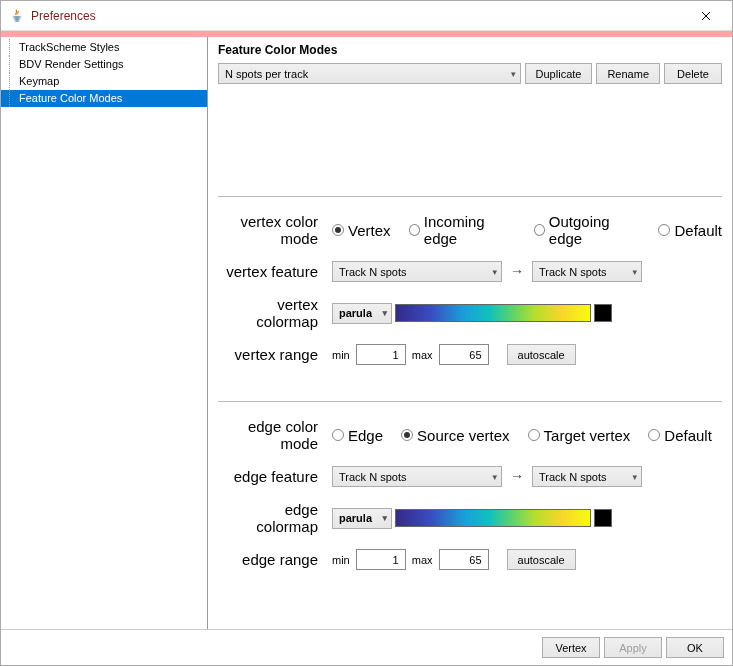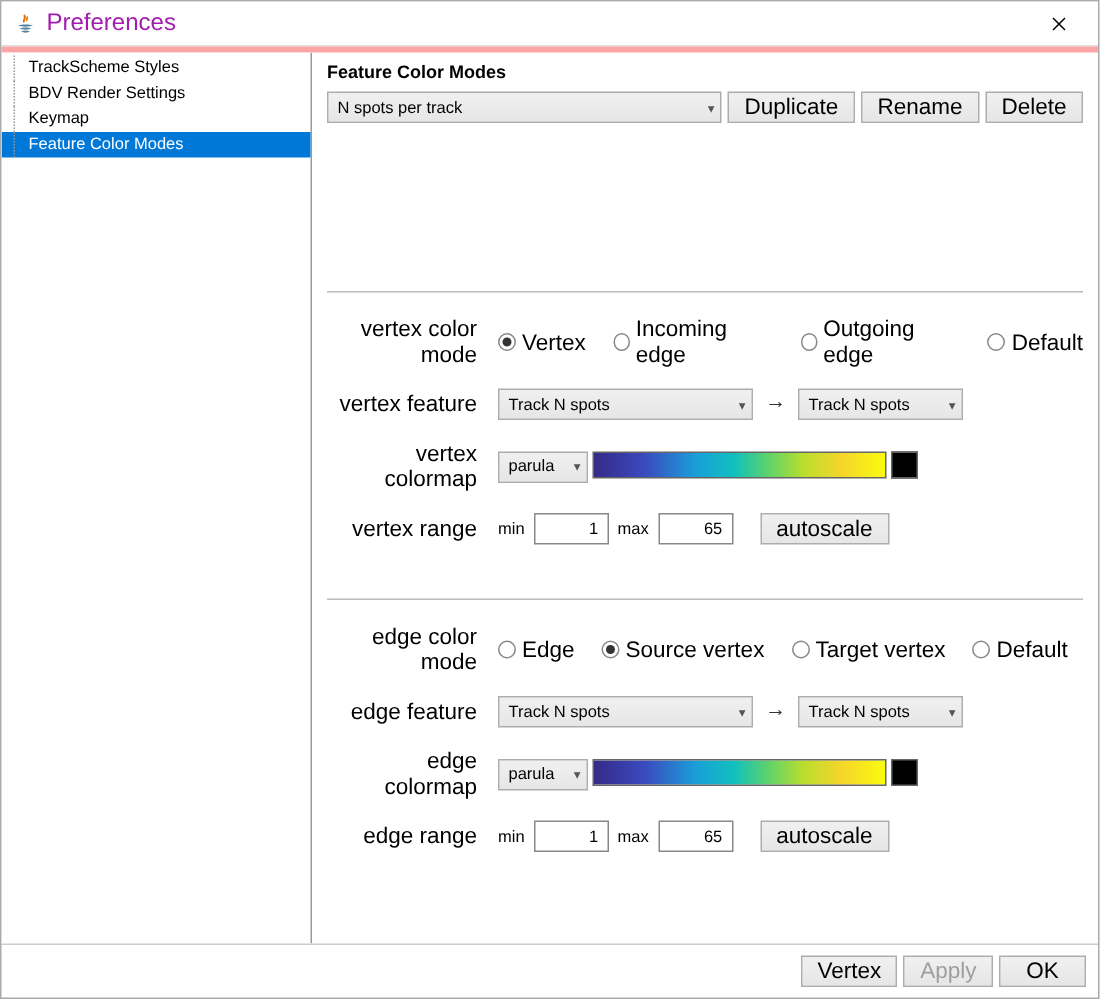--- a/index.html
+++ b/index.html
@@ -19,30 +19,30 @@
   background: #fff;
   border-bottom: 1px solid #ddd;
   display: flex;
   align-items: center;
   padding: 0 4px 0 8px;
 }
 .titlebar .java-icon {
   width: 16px; height: 16px; margin-right: 6px;
   display: inline-flex; align-items: center; justify-content: center;
 }
-.titlebar .title { font-size: 16px; color: #a21caf; }
+.titlebar .title { font-size: 12px; color: #7f1d1d; }
 .titlebar .spacer { flex: 1; }
 .titlebar .close-btn {
   width: 44px; height: 28px; display: flex; align-items: center; justify-content: center;
   font-size: 14px; cursor: pointer;
 }
 .main-area {
   flex: 1;
   display: flex;
-  border-top: 4px solid #fca5a5;
+  border-top: 6px solid #fca5a5;
   overflow: hidden;
 }
 .sidebar {
   width: 207px;
   background: #fff;
   border-right: 1px solid #999;
   padding: 2px 0;
 }
 .sidebar-item {
   padding: 1px 4px 1px 18px;
@@ -97,21 +97,21 @@
   padding-left: 6px;
 }
 .btn {
   height: 21px;
   min-width: 58px;
   background: linear-gradient(#f0f0f0,#e6e6e6);
   border: 1px solid #adadad;
   display: flex;
   align-items: center;
   justify-content: center;
-  font-size: 15px;
+  font-size: 11px;
   cursor: pointer;
   padding: 0 10px;
 }
 .btn.disabled {
   color: #9e9e9e;
   cursor: default;
 }
 .spacer-block { height: 100px; }
 .hr {
   border: none;
@@ -149,21 +149,21 @@
   border-radius: 50%;
   display: flex; align-items: center; justify-content: center;
   background: #fff;
 }
 .radio-circle .dot {
   width: 6px; height: 6px; border-radius: 50%; background: #333; display: none;
 }
 .radio-opt.selected .radio-circle .dot { display: block; }
 .feature-row { display: flex; align-items: flex-start; gap: 8px; }
 .arrow-sep { font-size: 14px; color: #333; }
-.colormap-row { display: flex; gap: 3px; }
+.colormap-row { display: flex; align-items: center; gap: 3px; font-weight: bold; }
 .gradient-bar {
   width: 196px; height: 18px;
   border: 1px solid #666;
   background: linear-gradient(90deg,
     #352a87 0%, #3a4cc0 18%, #1a9fd8 35%, #10c0bf 48%,
     #5ed36a 60%, #b9de2d 72%, #f6d52a 85%, #f9fb0e 100%);
 }
 .black-swatch {
   width: 18px; height: 18px; background: #000; border: 1px solid #666;
 }

